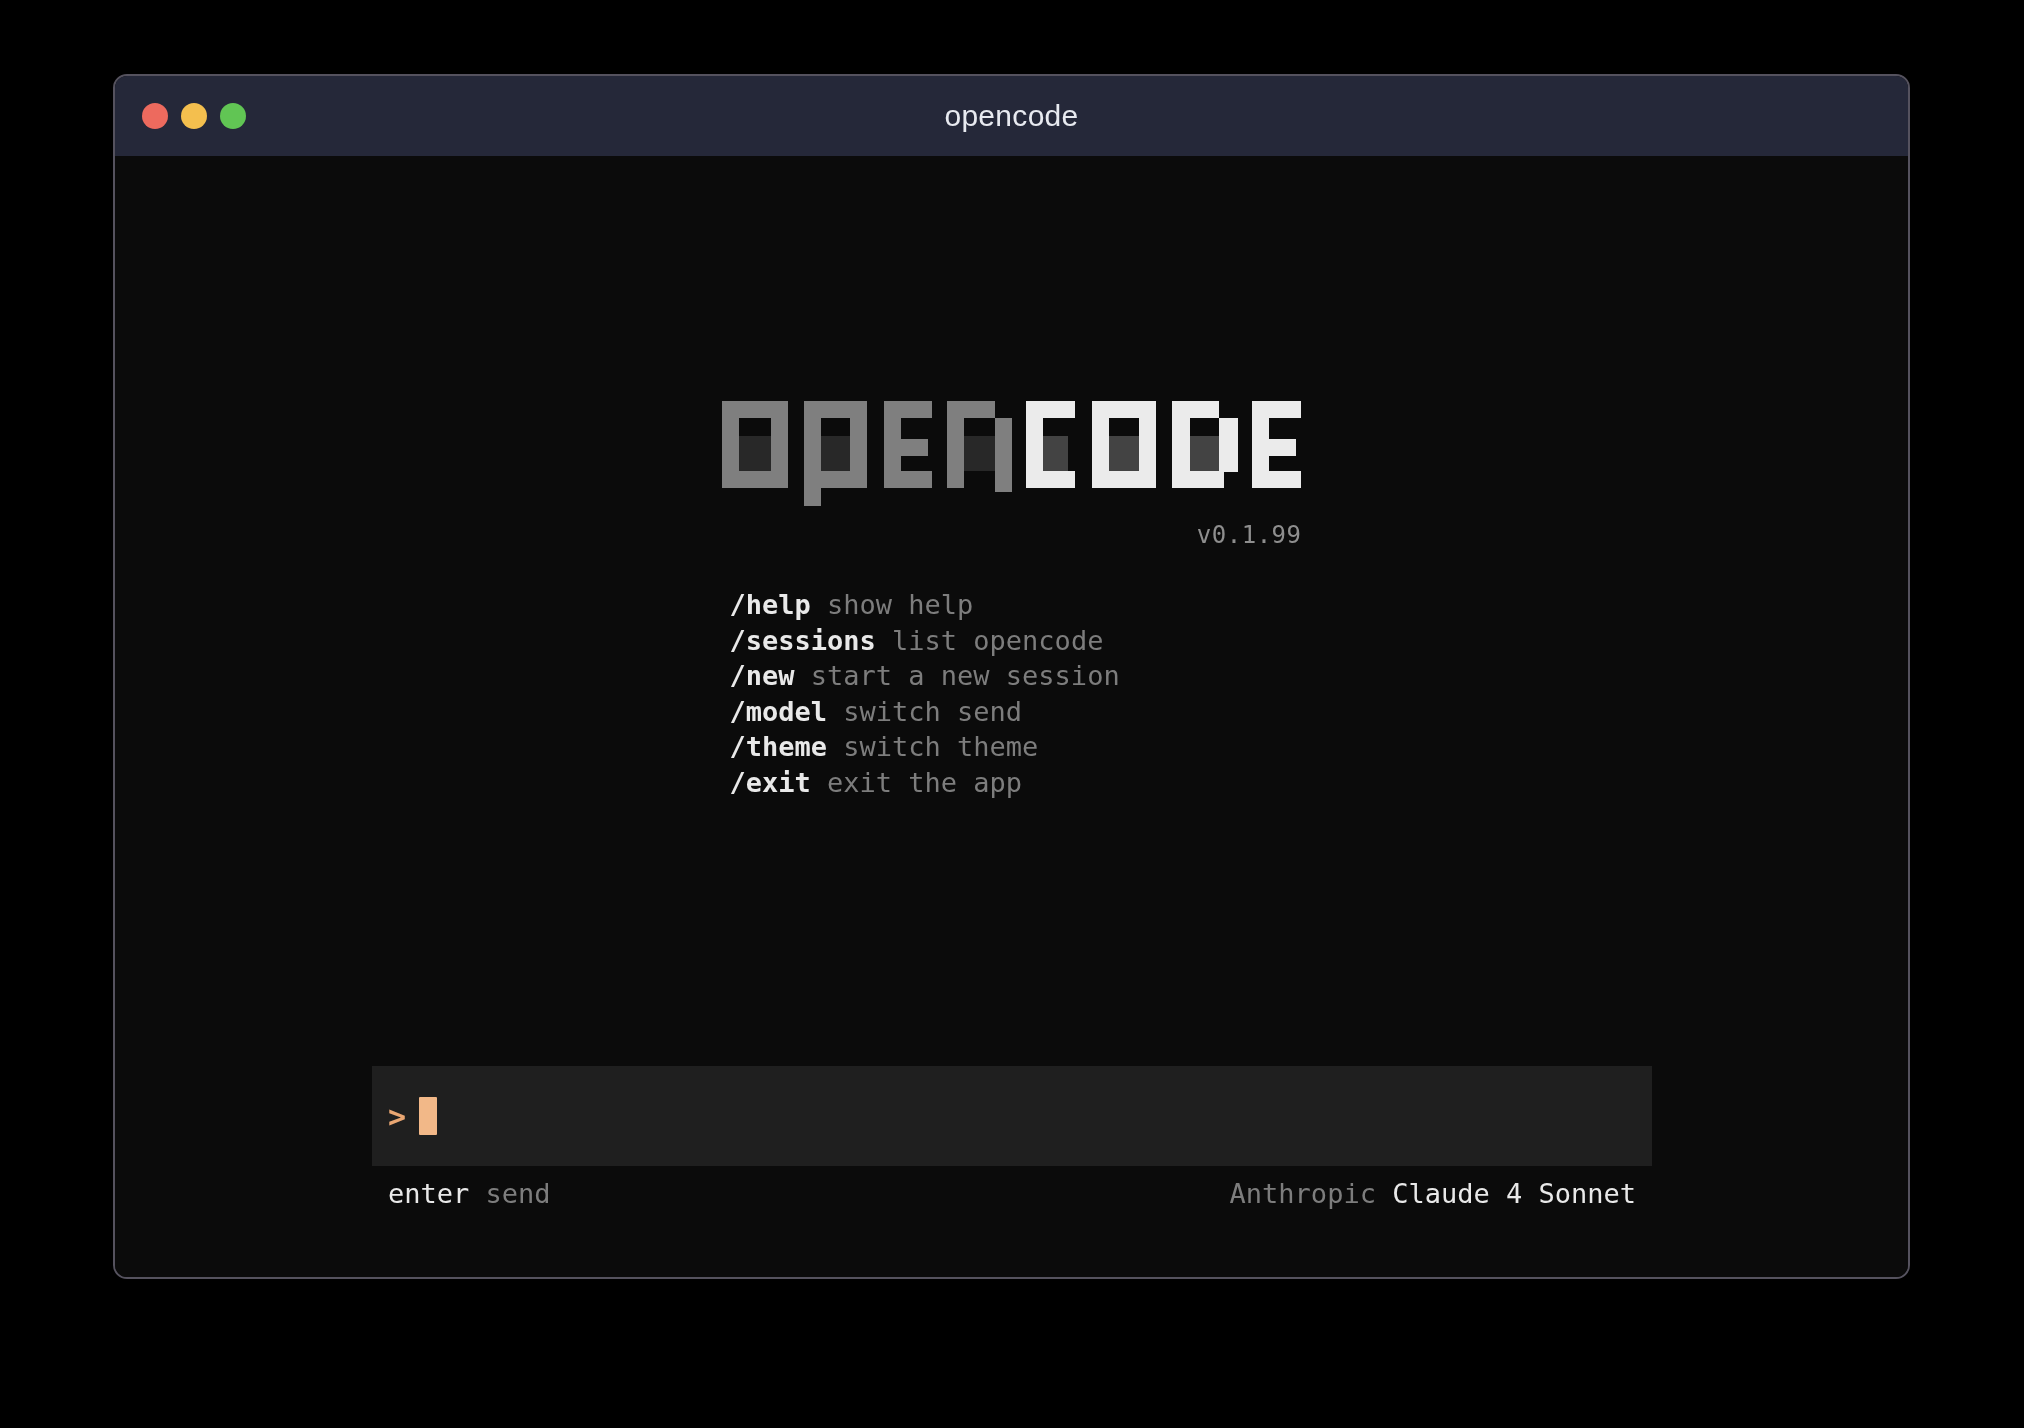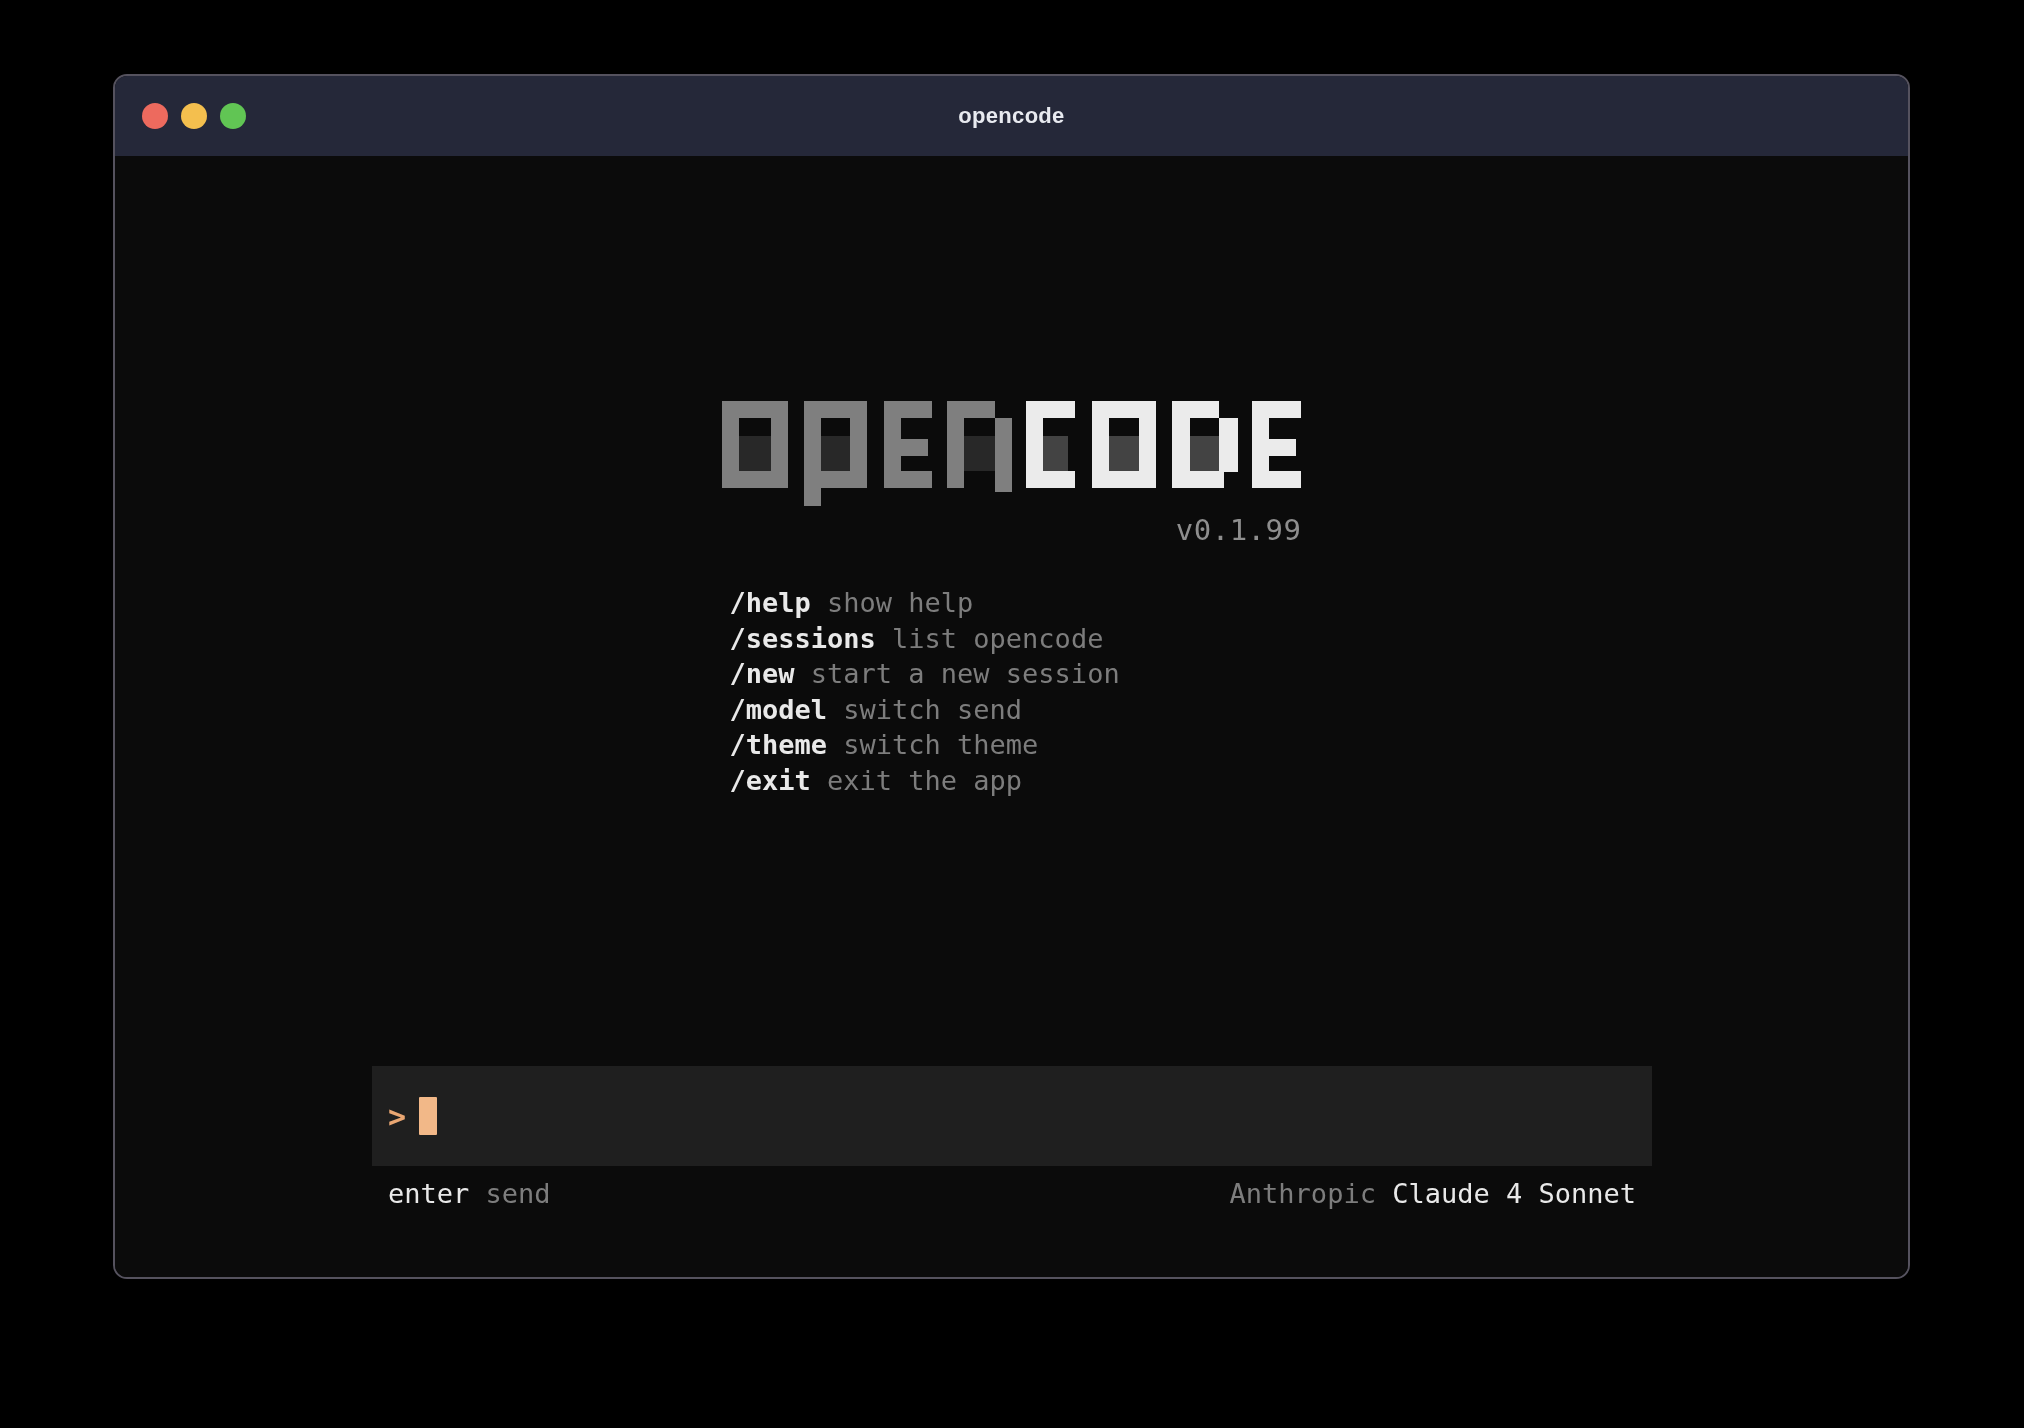--- a/index.html
+++ b/index.html
@@ -62,22 +62,22 @@
     border-radius:50%;
     border:none;
     padding:0;
     cursor:pointer;
   }
   .light.red{background:var(--traffic-red);}
   .light.yellow{background:var(--traffic-yellow);}
   .light.green{background:var(--traffic-green);}
   .titlebar .title{
     font-family:"Liberation Sans","DejaVu Sans",sans-serif;
-    font-weight:bold;
-    font-size:22px;
+    font-weight:normal;
+    font-size:30px;
     color:var(--title-color);
     letter-spacing:0.3px;
   }
   .content{
     position:relative;
     flex:1;
     background:var(--content-bg);
   }
   .hero{
     position:absolute;
@@ -86,23 +86,23 @@
     flex-direction:column;
     align-items:center;
   }
   .hero-inner{ width:580px; }
   .logo{ display:block; }
   .lg{ fill:var(--logo-gray); }
   .lw{ fill:var(--logo-white); }
   .cg{ fill:var(--logo-counter-gray); }
   .cw{ fill:var(--logo-counter-white); }
   .version{
-    margin-top:6px;
+    margin-top:14px;
     text-align:right;
-    font-size:29px;
+    font-size:24px;
     color:var(--version-color);
     letter-spacing:0.5px;
   }
   .commands{
     margin-top:38px;
     list-style:none;
   }
   .commands li{
     font-size:27px;
     line-height:35.5px;

